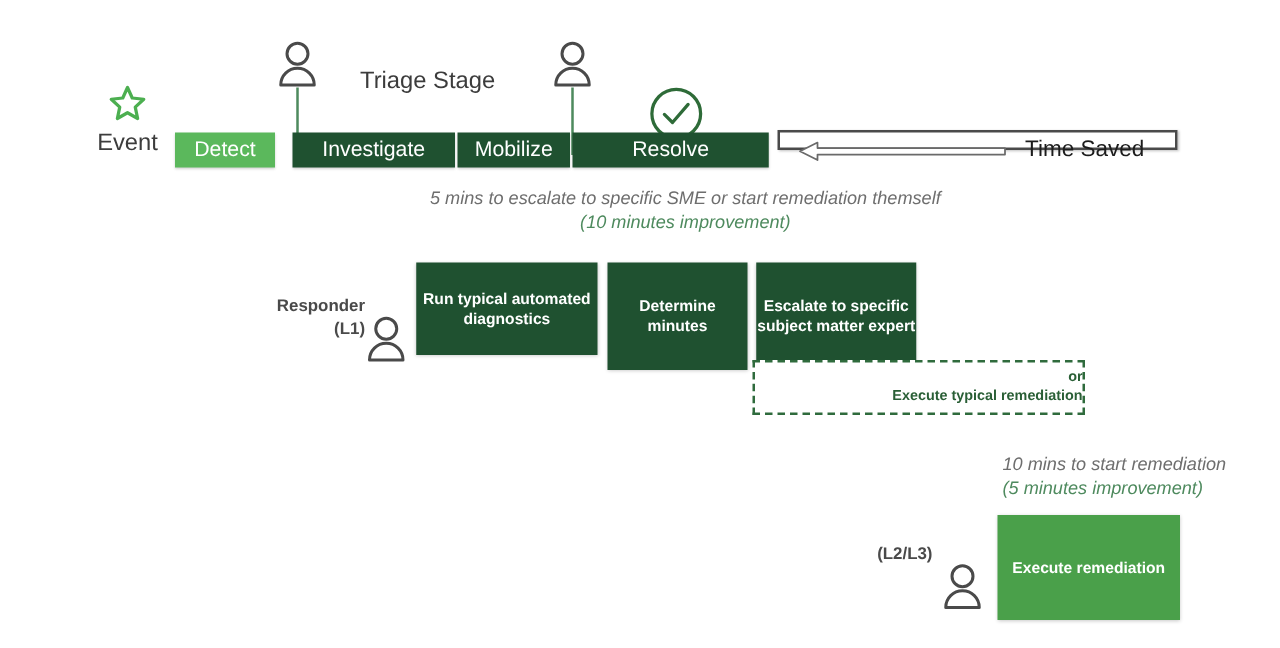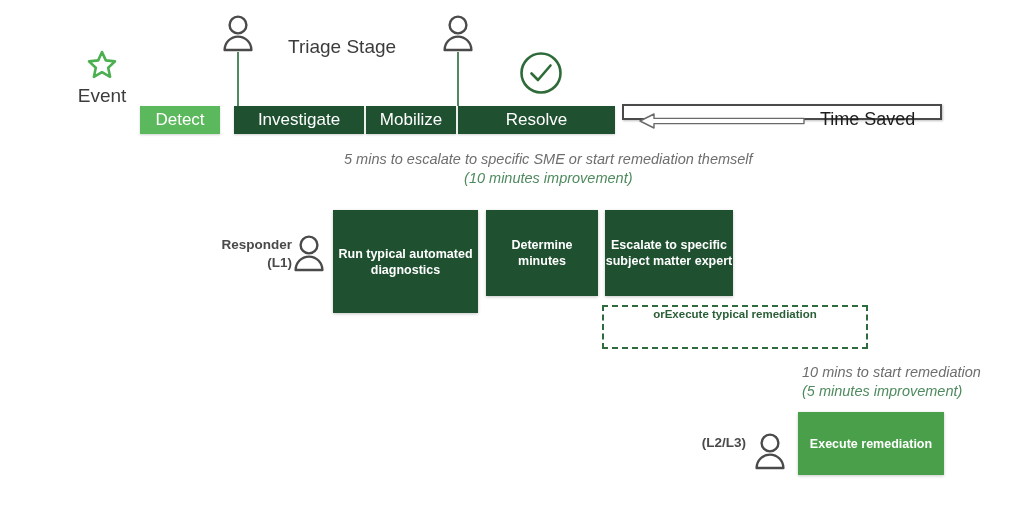--- a/index.html
+++ b/index.html
@@ -2,21 +2,21 @@
 <html><head>
 <meta charset="utf-8">
 <style>
   html,body{margin:0;padding:0;}
   body{
     width:1024px;height:518px;position:relative;overflow:hidden;
     background:#ffffff;
     font-family:"Liberation Sans","DejaVu Sans",sans-serif;
     -webkit-font-smoothing:antialiased;
   }
-  .abs{position:absolute;}
+  .abs{position:absolute;margin-top:18px;}
 
   
   #event-group{left:66px;top:50px;width:72px;text-align:center;}
   #event-label{font-size:19px;color:#3c3c3c;line-height:22px;margin-top:2px;}
   .star-ico{display:block;margin:0 auto;}
 
   #triage-title{left:288px;top:36px;font-size:19px;color:#3c3c3c;white-space:nowrap;}
 
   .seg{
     position:absolute;top:106px;height:28px;
@@ -44,23 +44,23 @@
   .anno .green{color:#4e8a5e;display:block;}
 
   
   .pbox{
     position:absolute;box-sizing:border-box;
     display:flex;align-items:center;justify-content:center;text-align:center;
     color:#ffffff;font-size:12.5px;font-weight:bold;line-height:16px;
     box-shadow:0 1px 3px rgba(0,0,0,.22);
   }
   #dash-box{
-    position:absolute;left:602px;top:305px;width:266px;height:44px;
+    position:absolute;left:602px;top:288px;width:266px;height:44px;
     box-sizing:border-box;border:2px dashed #2f6b3d;background:#fff;
-    display:flex;align-items:flex-start;justify-content:center;
+    display:flex;flex-direction:column;align-items:flex-end;justify-content:center;
     color:#2a5f36;font-size:11.5px;line-height:15px;text-align:center;
   }
   #dash-or{font-weight:bold;}
   #dash-text{font-weight:bold;}
 
   .role-label{
     position:absolute;text-align:right;color:#4a4a4a;
     font-size:13.5px;font-weight:bold;line-height:18px;white-space:nowrap;
   }
 </style>
@@ -132,21 +132,21 @@
   <div>Responder</div>
   <div>(L1)</div>
 </div>
 <div class="abs" style="left:293px;top:234px;">
   <svg width="32" height="38" viewBox="0 0 32 38">
     <circle cx="16" cy="11" r="8.4" fill="none" stroke="#4a4a4a" stroke-width="2.4"></circle>
     <path d="M2.6 36 A13.4 13.4 0 0 1 29.4 36 Z" fill="none" stroke="#4a4a4a" stroke-width="2.4" stroke-linejoin="round"></path>
   </svg>
 </div>
 
-<div class="pbox" style="left:333px;top:210px;width:145px;height:103px;background:#1F5130;">
+<div class="pbox" style="left:333px;top:210px;width:145px;height:74px;background:#1F5130;">
   <span>Run typical automated diagnostics</span>
 </div>
 <div class="pbox" style="left:486px;top:210px;width:112px;height:86px;background:#1F5130;">
   <span>Determine minutes</span>
 </div>
 <div class="pbox" style="left:605px;top:210px;width:128px;height:86px;background:#1F5130;">
   <span>Escalate to specific subject matter expert</span>
 </div>
 
 <div id="dash-box">
@@ -162,15 +162,15 @@
 <div class="role-label" style="left:566px;top:434px;width:180px;">
   <div>(L2/L3)</div>
 </div>
 <div class="abs" style="left:754px;top:432px;">
   <svg width="32" height="38" viewBox="0 0 32 38">
     <circle cx="16" cy="11" r="8.4" fill="none" stroke="#4a4a4a" stroke-width="2.4"></circle>
     <path d="M2.6 36 A13.4 13.4 0 0 1 29.4 36 Z" fill="none" stroke="#4a4a4a" stroke-width="2.4" stroke-linejoin="round"></path>
   </svg>
 </div>
 
-<div class="pbox" style="left:798px;top:412px;width:146px;height:63px;background:#4AA04A;">
+<div class="pbox" style="left:798px;top:412px;width:146px;height:84px;background:#4AA04A;">
   <span>Execute remediation</span>
 </div>
 
 </body></html>

